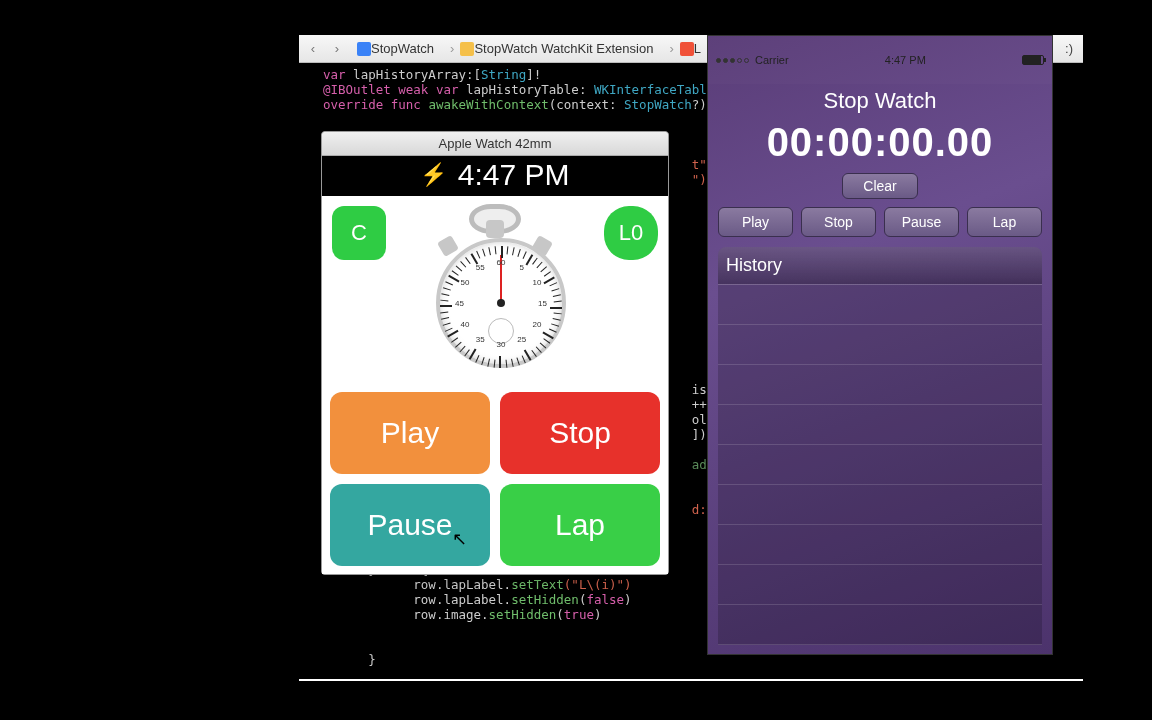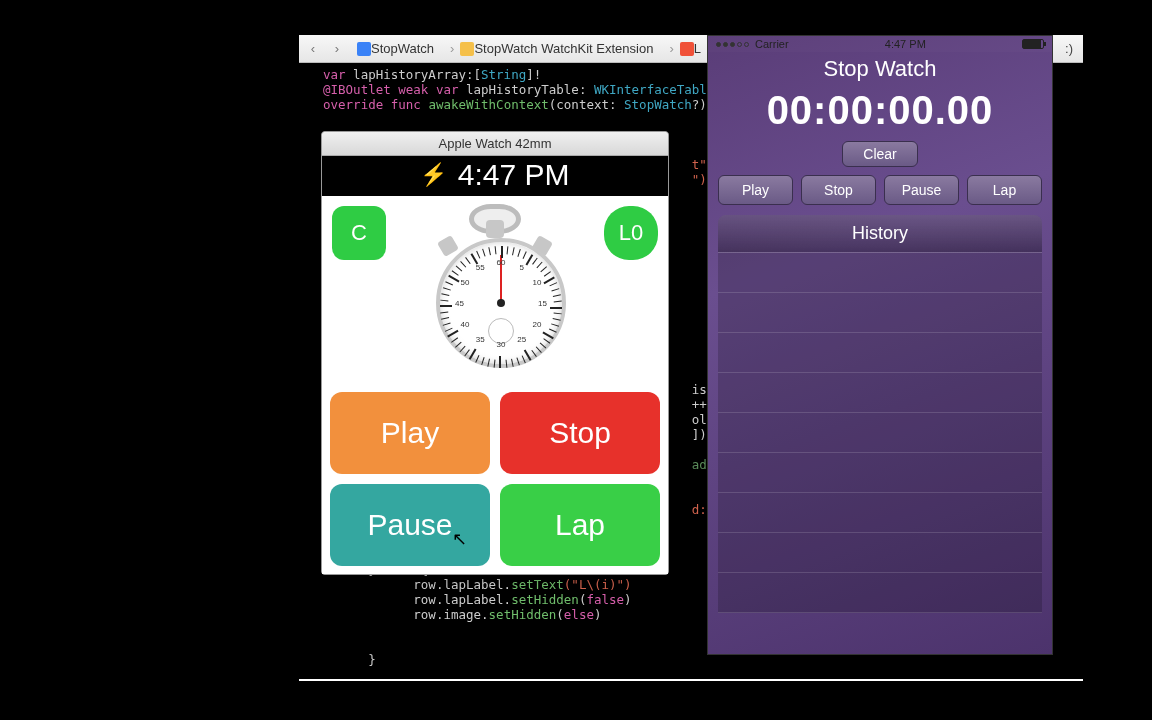--- a/index.html
+++ b/index.html
@@ -178,21 +178,21 @@
     width:346px; height:620px;
     background:linear-gradient(160deg,#5a3d78 0%,#6a4e8f 35%,#4c336c 100%);
     border:1px solid #333;
     z-index:5;
     overflow:hidden;
   }
   .ios-status {
     display:flex;
     align-items:center;
     justify-content:space-between;
-    padding:2px 8px;
+    padding:18px 8px;
     font-size:11px;
     color:#222;
     background:rgba(255,255,255,0.02);
     gap:13px;
   }
   .ios-sig { display:flex; gap:2px; align-items:center;}
   .ios-dot{width:5px;height:5px;border:1px solid #333;border-radius:50%;}
   .ios-dot.filled{background:#333;}
   .ios-carrier{margin-left:4px;}
   .ios-batt { width:22px;height:10px;border:1px solid #222;border-radius:2px;position:relative;}
@@ -224,21 +224,21 @@
     color:#fff;border:1px solid #3a2f4e;
     border-radius:6px;padding:6px 0;font-size:14px;
   }
   .ip-history {
     margin:0 10px;
     background:rgba(0,0,0,.18);
     border-radius:8px 8px 0 0;
   }
   .ip-history-head {
     background:linear-gradient(rgba(255,255,255,.12),rgba(0,0,0,.18));
-    color:#fff;text-align:center;
+    color:#fff;
     padding:8px 8px;font-size:18px;
     border-radius:8px 8px 0 0;
     border-bottom:1px solid rgba(255,255,255,.1);
   }
   .ip-row {
     height:40px;
     border-bottom:1px solid rgba(255,255,255,.14);
   }
 
   .bottom-line {
@@ -309,21 +309,21 @@
                                                  <span class="cmt">add a</span>
 
 
                                                  <span class="str">d: "\</span>
 
 
 
       <span>} else {</span>
             <span>row.lapLabel.</span><span class="fn">setText</span><span class="str">("L\(i)")</span>
             <span>row.lapLabel.</span><span class="fn">setHidden</span><span>(</span><span class="bool">false</span><span>)</span>
-            <span>row.image.</span><span class="fn">setHidden</span><span>(</span><span class="bool">else</span><span>)</span>
+            <span>row.image.</span><span class="fn">setHidden</span><span>(</span><span class="bool">true</span><span>)</span>
 
 
       <span>}</span></div>
 
   <div class="watch-sim">
     <div class="watch-title">Apple Watch 42mm</div>
     <div class="watch-status">
       <span class="bolt">⚡</span>
       <span>4:47 PM</span>
     </div>

